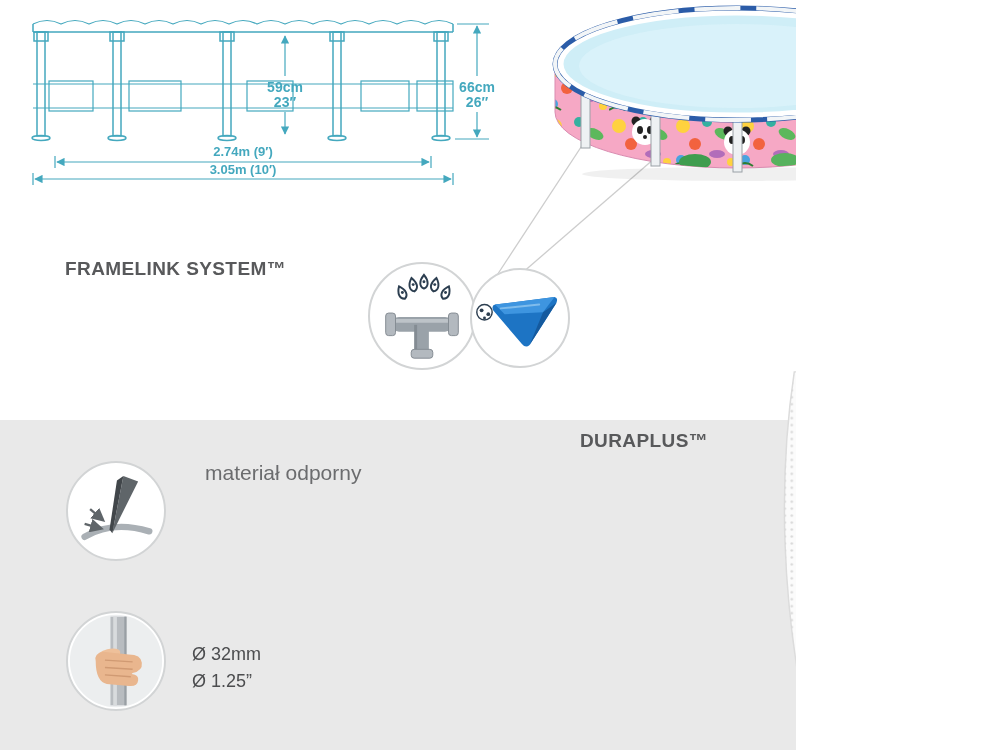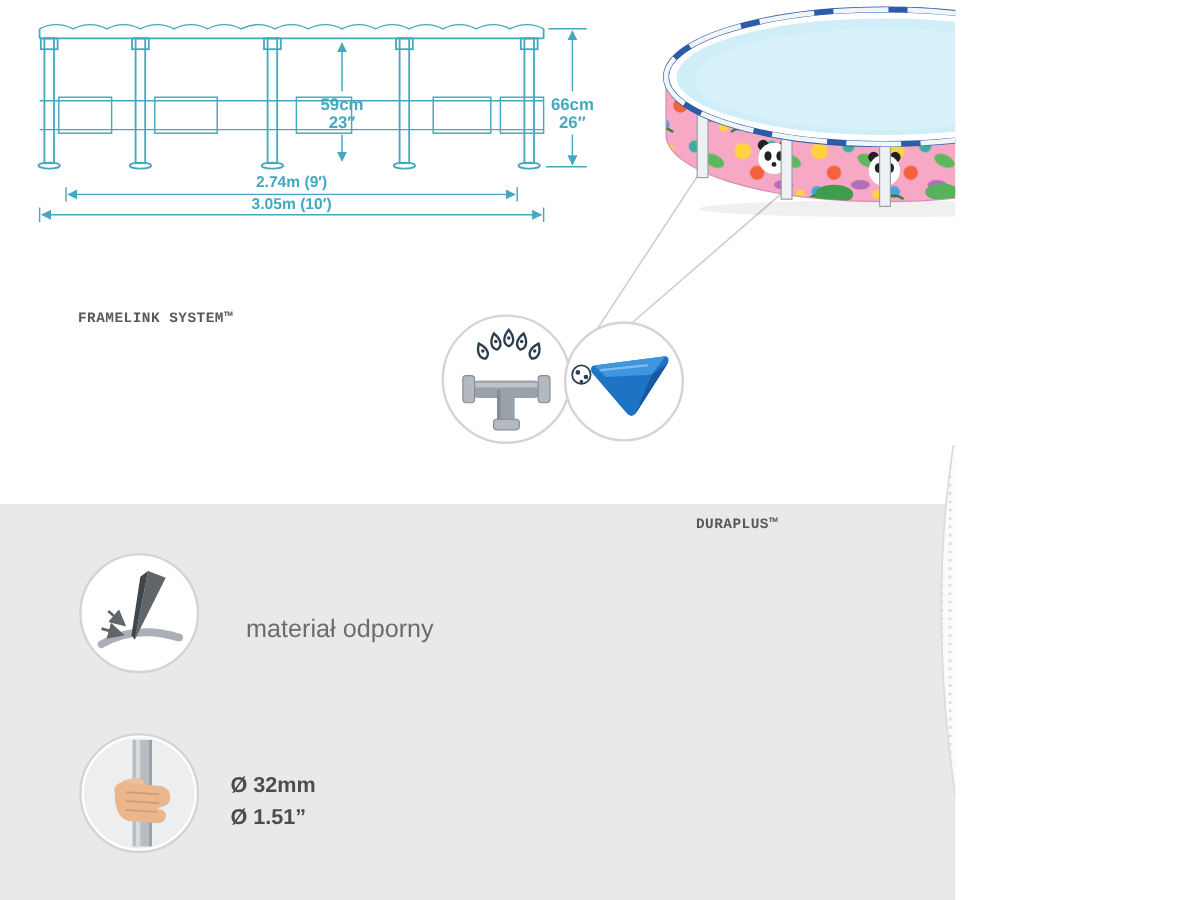--- a/index.html
+++ b/index.html
@@ -12,38 +12,38 @@
 
   .blueprint{position:absolute;left:25px;top:8px;width:475px;height:180px;}
   .bp{stroke:#44a8be;fill:none;stroke-width:1.5;}
   .bpthin{stroke:#44a8be;fill:none;stroke-width:1.2;}
   .bptext{fill:#44a8be;font-weight:bold;font-size:14px;font-family:"Liberation Sans",sans-serif;}
   .bptext-s{fill:#44a8be;font-weight:bold;font-size:13px;font-family:"Liberation Sans",sans-serif;}
 
   .pool{position:absolute;left:545px;top:2px;width:388px;height:182px;}
 
   .section-title{
-    position:absolute;color:#58595b;font-size:12px;font-weight:bold;letter-spacing:.4px;font-family:Liberation Mono, monospace;
+    position:absolute;color:#58595b;font-size:19px;font-weight:bold;letter-spacing:.4px;
   }
   .framelink-title{left:65px;top:258px;}
   .duraplus-title{left:580px;top:430px;}
 
   .icon-circle{
     position:absolute;background:#fff;border:2.5px solid #d2d4d5;border-radius:50%;
     box-sizing:border-box;display:flex;align-items:center;justify-content:center;
   }
   .circle-tpipe{left:368px;top:262px;width:108px;height:108px;}
   .circle-seat{left:470px;top:268px;width:100px;height:100px;}
   .circle-puncture{left:66px;top:461px;width:100px;height:100px;}
   .circle-pipe{left:66px;top:611px;width:100px;height:100px;overflow:hidden;}
   .icon-circle svg{width:100%;height:100%;}
 
   .feature-text{position:absolute;color:#6b6c6e;font-size:21px;line-height:1.25;}
-  .puncture-text{left:205px;top:512px;}
-  .diameter-text{left:192px;top:641px;color:#4c4d4f;font-size:18px;font-weight:bold;line-height:1.5;}
+  .puncture-text{left:205px;top:460px;}
+  .diameter-text{left:192px;top:641px;color:#4c4d4f;font-size:18px;font-weight:normal;line-height:1.5;}
 
   .wallcut{position:absolute;left:760px;top:338px;width:185px;height:408px;}
 </style>
 </head>
 <body>
 
 <div class="canvas">
 
   <div class="bottom-band"></div>
 
@@ -249,21 +249,21 @@
       <rect x="46" y="4" width="17" height="96" fill="#b8bcc0"></rect>
       <rect x="49" y="4" width="4" height="96" fill="#d8dbdd"></rect>
       <rect x="61" y="4" width="2.5" height="96" fill="#999fa4"></rect>
       <ellipse cx="44" cy="45" rx="13" ry="6" fill="#eec09a" transform="rotate(-14 44 45)"></ellipse>
       <path d="M30,52 Q28,44 38,42 L66,45 Q79,45 80,54 Q81,63 70,65 L69,66 Q77,67 76,73 Q75,80 66,79 L42,77 Q30,74 30,52 Z" fill="#e9b68e"></path>
       <path d="M40,51 L70,53 M40,59 L70,61 M40,67 L68,69" stroke="#d09a73" stroke-width="1.5" fill="none"></path>
     </svg>
   </div>
   <div class="feature-text diameter-text">
     <div>Ø 32mm</div>
-    <div>Ø 1.51”</div>
+    <div>Ø 1.25”</div>
   </div>
 
   <svg class="wallcut" viewBox="0 0 185 410">
     <defs>
       <pattern id="meshpat" width="7" height="7" patternUnits="userSpaceOnUse">
         <circle cx="3.5" cy="3.5" r="1.2" fill="#d7d7d7"></circle>
       </pattern>
       <clipPath id="printclip">
         <path d="M64,14 C52,120 54,250 88,400 L160,388 C126,258 126,128 142,8 Z"></path>
       </clipPath>

